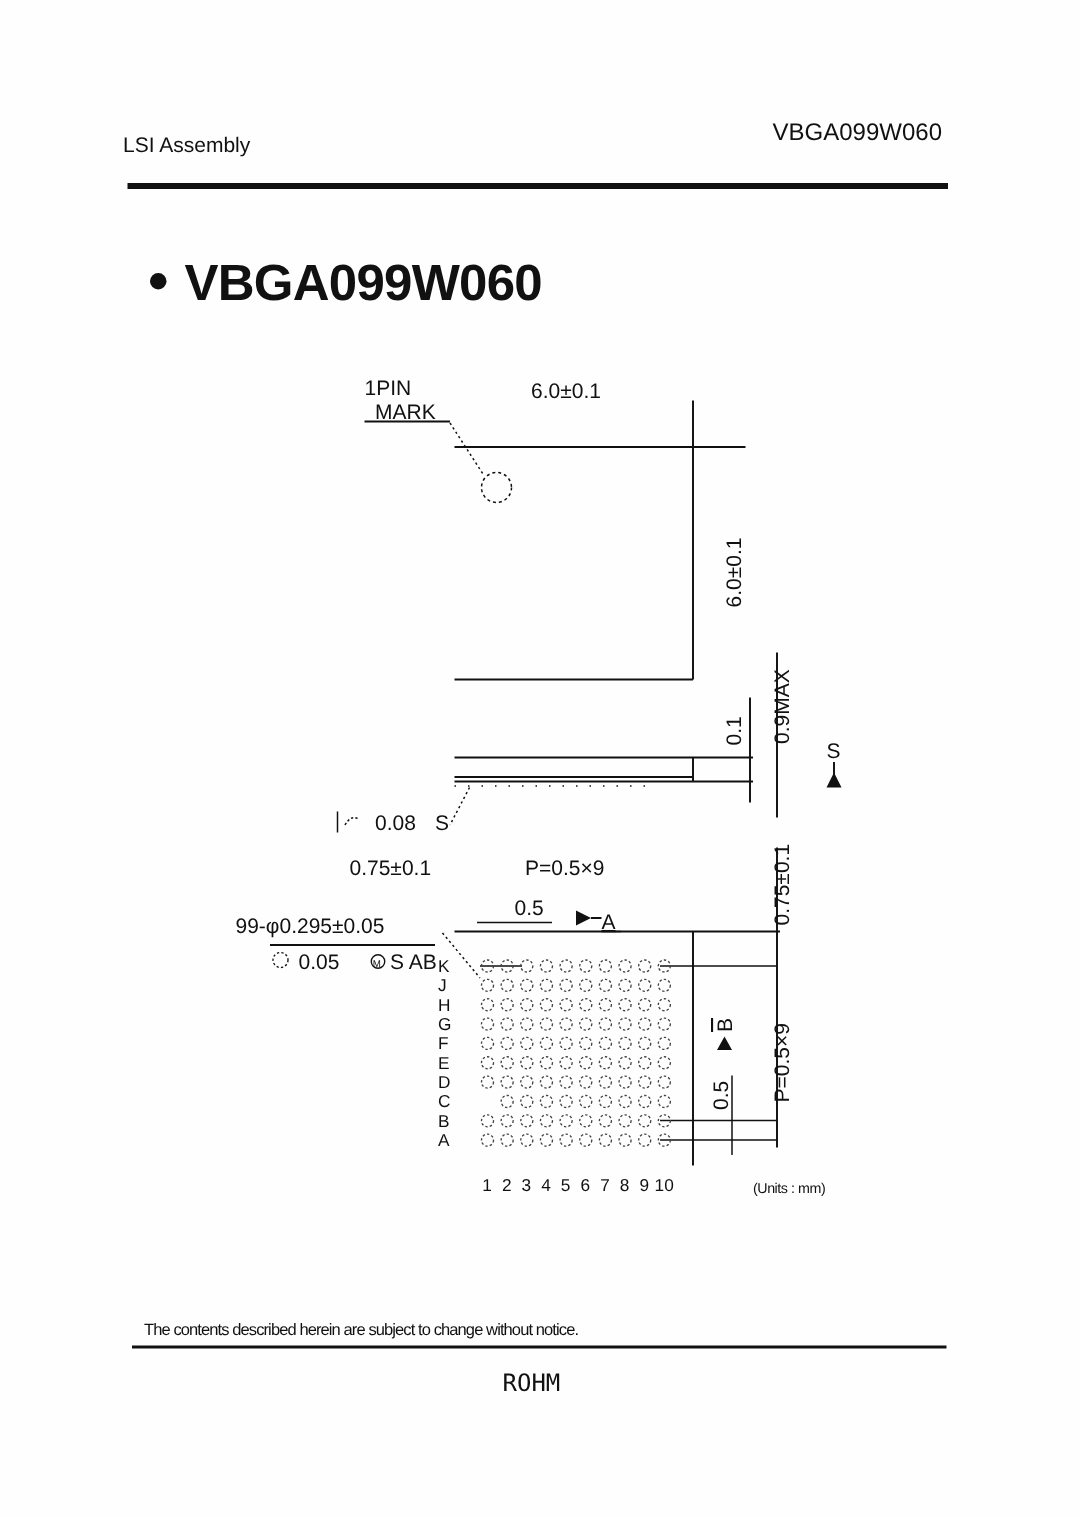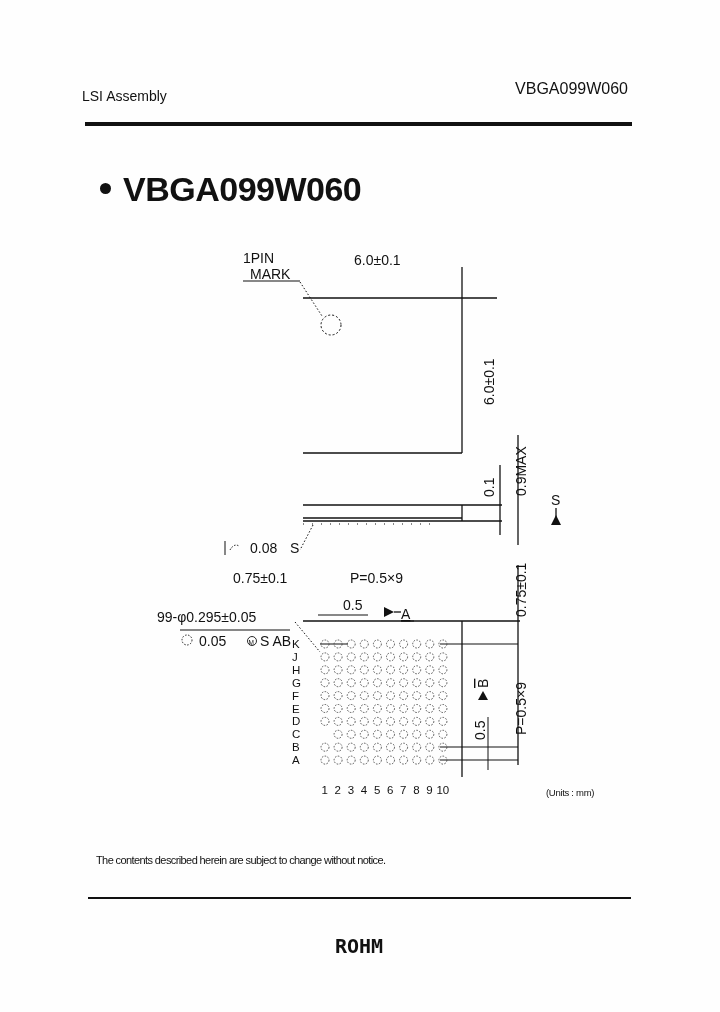--- a/index.html
+++ b/index.html
@@ -6,25 +6,25 @@
     body { width: 720px; height: 1012px; position: relative; overflow: hidden;
            font-family: "Liberation Sans", sans-serif; color: #111; }
     .abs { position: absolute; white-space: nowrap; }
     .hdr-code { right: 92px; top: 80px; font-size: 16px; }
     .hdr-sub { left: 82px; top: 88px; font-size: 14px; }
     .hdr-rule { left: 85px; top: 122px; width: 547px; height: 4px; background: #111; }
     .title { left: 100px; top: 170px; font-size: 34px; font-weight: bold; letter-spacing: -0.5px; }
     .title-dot { display:inline-block; width: 11px; height: 11px; border-radius: 50%; background:#111;
                  margin-right: 12px; vertical-align: middle; position: relative; top: -4px; }
     svg.drawing { position: absolute; left: 0; top: 0; }
-    .footer-note { left: 96px; top: 854px; font-size: 11px; letter-spacing: -0.6px; }
+    .footer-note { left: 96px; top: 881px; font-size: 11px; letter-spacing: -0.6px; }
     .footer-rule { left: 88px; top: 897px; width: 543px; height: 1.5px; background: #111; }
-    .logo { left: 335px; top: 934px; font-size: 20px; font-weight: bold; letter-spacing: 0px;
+    .logo { left: 335px; top: 912px; font-size: 16px; font-weight: normal; letter-spacing: 0px;
             background: none; font-family: "DejaVu Sans Mono", monospace; }
-    .units { left: 502px; top: 787px; font-size: 9.5px; letter-spacing: -0.3px; margin-left: 44px; }
+    .units { left: 502px; top: 787px; font-size: 9.5px; letter-spacing: -0.3px; }
   </style>
 </head>
 <body>
 
 <div class="abs hdr-code">VBGA099W060</div>
 <div class="abs hdr-sub">LSI Assembly</div>
 <div class="abs hdr-rule"></div>
 
 <div class="abs title">
   <span class="title-dot"></span><span>VBGA099W060</span>

